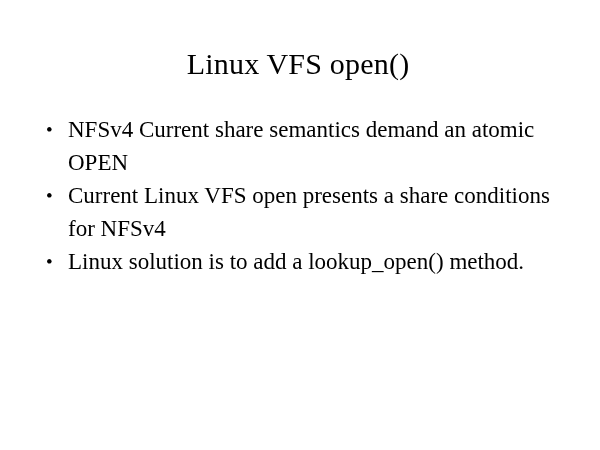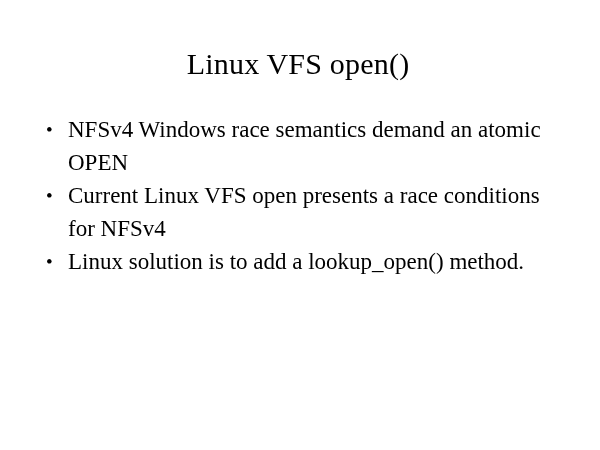--- a/index.html
+++ b/index.html
@@ -61,25 +61,25 @@
 </head>
 <body>
 
 <div class="slide">
 
   <div class="slide-title">Linux VFS open()</div>
 
   <ul class="bullet-list">
     <li class="bullet-item">
       <span class="dot">•</span>
-      <span class="bullet-text">NFSv4 Windows race semantics demand an atomic OPEN</span>
+      <span class="bullet-text">NFSv4 Current share semantics demand an atomic OPEN</span>
     </li>
     <li class="bullet-item">
       <span class="dot">•</span>
-      <span class="bullet-text">Current Linux VFS open presents a race conditions for NFSv4</span>
+      <span class="bullet-text">Current Linux VFS open presents a share conditions for NFSv4</span>
     </li>
     <li class="bullet-item">
       <span class="dot">•</span>
       <span class="bullet-text">Linux solution is to add a lookup_open() method.</span>
     </li>
   </ul>
 
 </div>
 
 </body></html>

